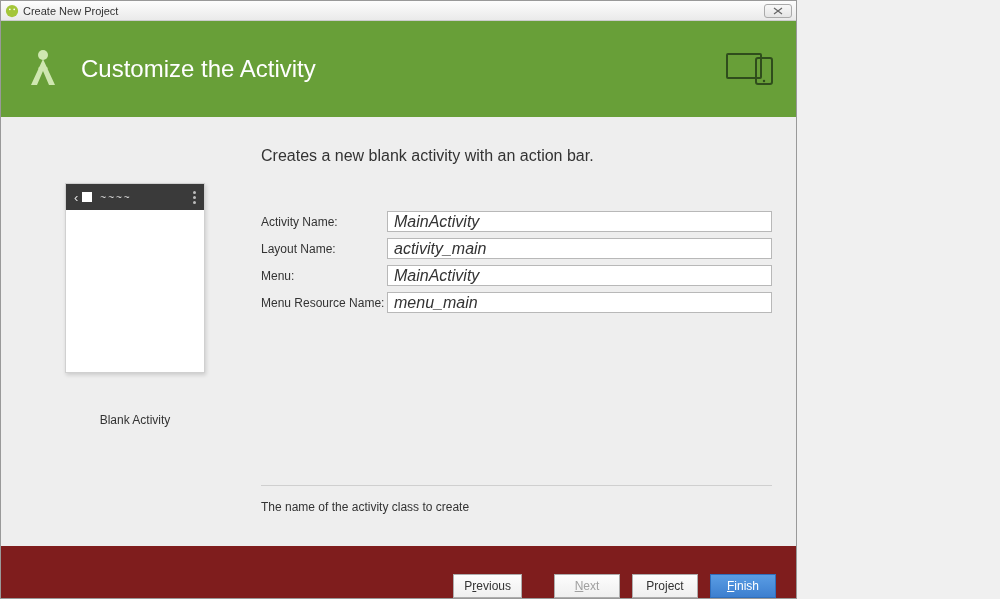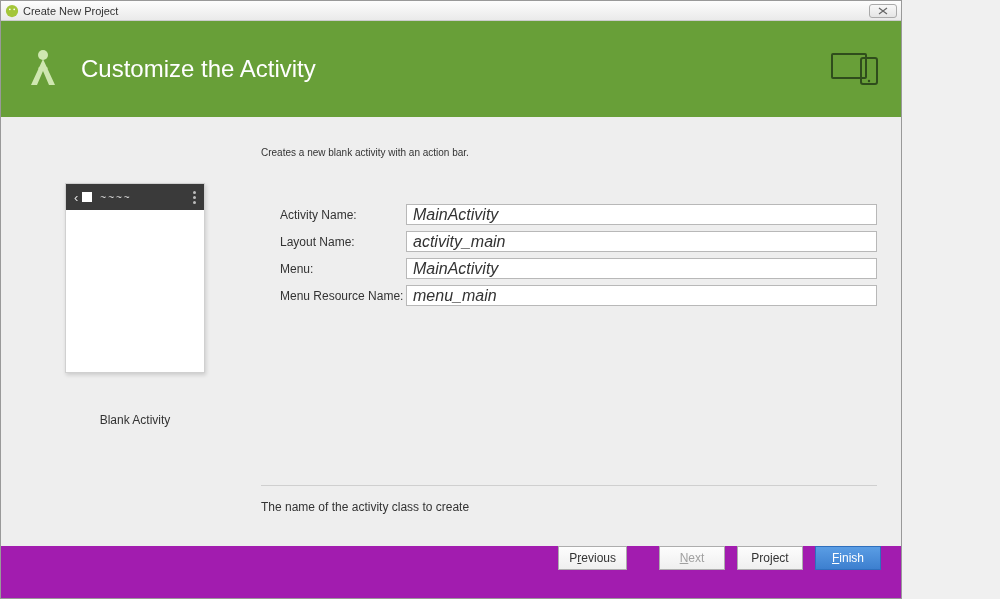--- a/index.html
+++ b/index.html
@@ -5,21 +5,21 @@
     * { box-sizing: border-box; margin: 0; padding: 0; }
     body {
       font-family: "Segoe UI", Tahoma, sans-serif;
       font-size: 12px;
       background: #f0f0f0;
       width: 1000px;
       height: 599px;
       overflow: hidden;
     }
     .window {
-      width: 902px;
+      width: 797px;
       height: 599px;
       border: 1px solid #999;
       background: #f0f0f0;
       display: flex;
       flex-direction: column;
     }
     .titlebar {
       height: 20px;
       background: linear-gradient(#fdfdfd, #eaeaea);
       border-bottom: 1px solid #ccc;
@@ -112,34 +112,33 @@
       margin-top: 40px;
       font-size: 12px;
       color: #333;
     }
     .right-col {
       flex: 1;
       display: flex;
       flex-direction: column;
     }
     .description {
-      font-size: 10px;
+      font-size: 16px;
       color: #333;
       margin-bottom: 46px;
     }
     .form-row {
       display: flex;
       align-items: center;
       margin-bottom: 6px;
     }
     .form-label {
       width: 126px;
       font-size: 12px;
       color: #333;
-      margin-left: 19px;
     }
     .form-input {
       flex: 1;
       height: 21px;
       border: 1px solid #b8b8b8;
       padding: 0 6px;
       font-size: 16px;
       background: #fff;
       color: #333;
       font-style: italic;
@@ -147,23 +146,23 @@
     .help-area {
       margin-top: auto;
       border-top: 1px solid #cfcfcf;
       padding-top: 14px;
       font-size: 12px;
       color: #333;
       margin-bottom: 22px;
     }
     .button-bar {
       height: 52px;
-      background: #a21caf;
-      display: flex;
-      align-items: flex-start;
+      background: #7f1d1d;
+      display: flex;
+      align-items: flex-end;
       justify-content: flex-end;
       padding: 0 20px;
       gap: 12px;
     }
     .btn {
       min-width: 66px;
       height: 24px;
       border: 1px solid #adadad;
       background: linear-gradient(#fdfdfd,#efefef);
       font-size: 12px;

